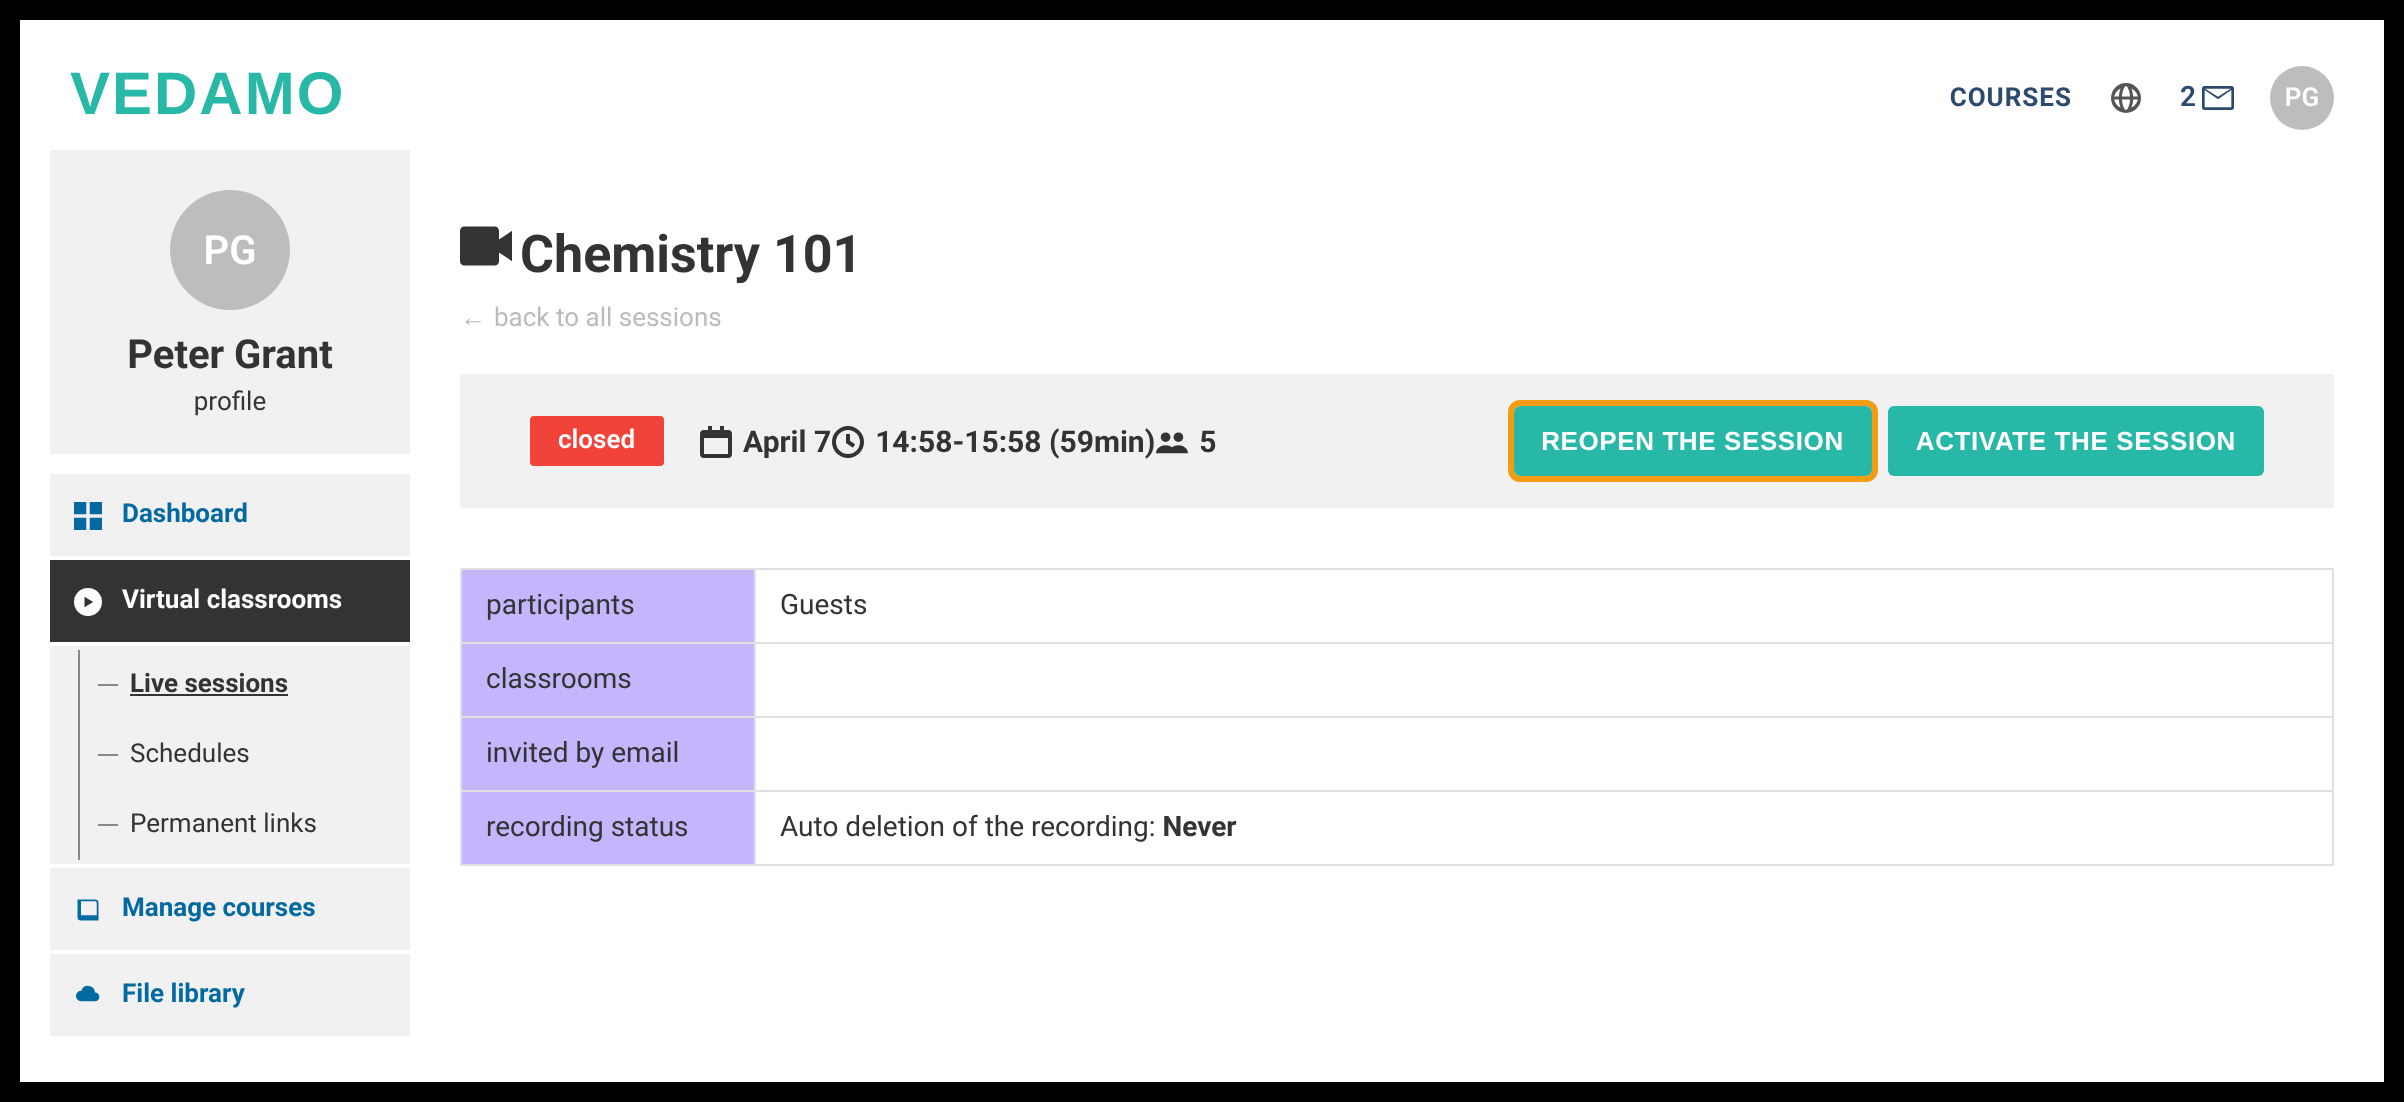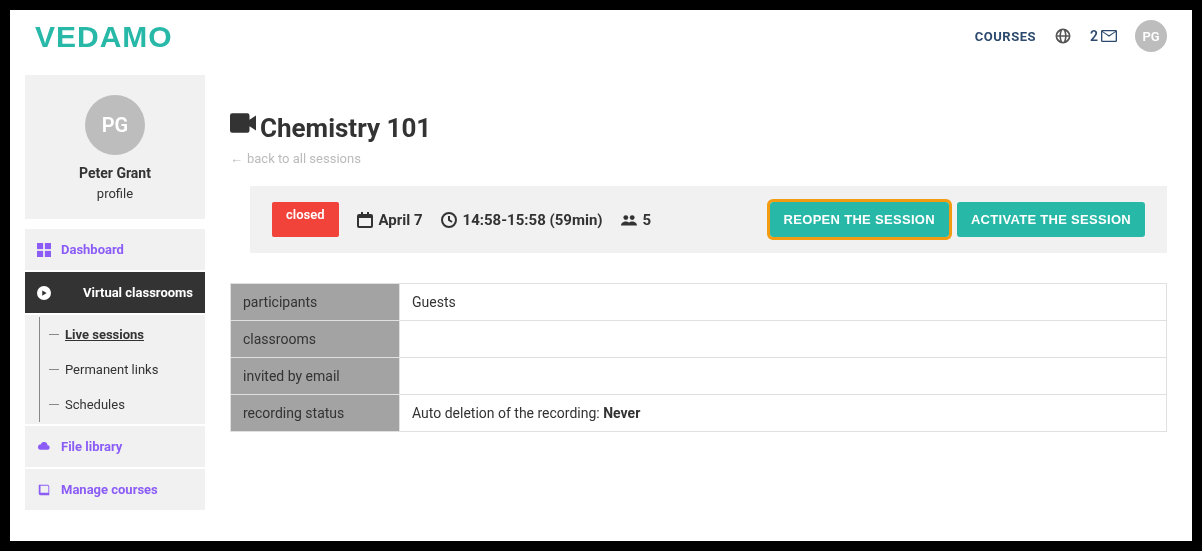--- a/index.html
+++ b/index.html
@@ -13,21 +13,21 @@
     .window-frame {
       background: #fff;
       width: 1182px;
       height: 531px;
       margin: 10px;
       position: relative;
     }
     .top-bar {
       display: flex;
       justify-content: space-between;
-      align-items: flex-start;
+      align-items: flex-end;
       padding: 10px 25px 10px 25px;
       height: 65px;
     }
     .logo {
       font-size: 30px;
       font-weight: 800;
       color: #28b8a8;
       letter-spacing: 1px;
       font-family: Arial, sans-serif;
     }
@@ -60,29 +60,29 @@
       text-align: center;
       padding: 20px 10px 18px 10px;
       margin-bottom: 10px;
     }
     .profile-avatar {
       width: 60px; height: 60px; border-radius: 50%;
       background: #bdbdbd; color: #fff; display: flex;
       align-items: center; justify-content: center;
       font-size: 20px; font-weight: 600; margin: 0 auto 10px;
     }
-    .profile-name { font-weight: 700; font-size: 14px; color: #333; margin-bottom: 5px; }
+    .profile-name { font-weight: 700; font-size: 20px; color: #333; margin-bottom: 5px; }
     .profile-link { font-size: 13px; color: #333; cursor: pointer; }
     .nav-item {
       display: flex; align-items: center; gap: 10px;
       background: #f1f1f1; padding: 13px 12px;
-      font-size: 13px; font-weight: 700; color: #8b5cf6;
+      font-size: 13px; font-weight: 700; color: #0369a1;
       margin-bottom: 2px; cursor: pointer;
     }
-    .nav-item.active { background: #333; color: #fff; justify-content: space-between; }
+    .nav-item.active { background: #333; color: #fff; }
     .nav-item svg { width: 14px; height: 14px; fill: currentColor; }
     .nav-sub-wrap { background: #f1f1f1; padding: 2px 0 2px 0; margin-bottom: 2px; }
     .nav-sub {
       display: flex; align-items: center; font-size: 13px; color: #333;
       padding: 10px 0 10px 24px; cursor: pointer; position: relative;
     }
     .nav-sub::before {
       content: ""; position: absolute; left: 14px; top: 0; bottom: 0;
       border-left: 1px solid #888;
     }
@@ -90,42 +90,42 @@
       width: 10px; border-bottom: 1px solid #888; margin-right: 6px;
       position: relative; top: 0;
     }
     .nav-sub.active span { font-weight: 700; text-decoration: underline; }
     .content { flex: 1; padding: 20px 25px 0 25px; }
     .page-title-row { display: flex; margin: 18px 0 8px 0; }
     .page-title-row svg { width: 26px; height: 20px; fill: #333; margin-right: 4px; }
     .page-title { font-size: 26px; font-weight: 700; color: #333; }
     .back-link { color: #bbb; font-size: 13px; margin-bottom: 20px; display: flex; align-items: center; gap: 4px; cursor: pointer; }
     .session-bar {
-      background: #f1f1f1; display: flex; 
-      padding: 16px 22px; gap: 18px; margin-bottom: 30px; margin-left: 20px;
+      background: #f1f1f1; display: flex; align-items: center;
+      padding: 16px 35px; gap: 18px; margin-bottom: 30px;
     }
     .badge-closed {
       background: #f1433a; color: #fff; font-size: 13px; font-weight: 600;
       padding: 5px 14px; border-radius: 2px;
     }
-    .session-info { display: flex; align-items: center; gap: 18px; font-size: 15px; font-weight: 700; color: #333; }
+    .session-info { display: flex; align-items: center; font-size: 15px; font-weight: 700; color: #333; }
     .session-info .item { display: flex; align-items: center; gap: 6px; }
     .session-info svg { width: 16px; height: 16px; fill: #333; }
     .session-actions { margin-left: auto; display: flex; gap: 8px; }
     .btn {
       background: #28b8a8; color: #fff; font-size: 13px; font-weight: 700;
       padding: 10px 14px; border: none; border-radius: 3px; cursor: pointer;
       letter-spacing: 0.3px;
     }
     .btn.highlight { outline: 3px solid #f39c12; }
     .details-table { width: 100%; border-collapse: collapse; }
     .details-table td {
       border: 1px solid #e0e0e0; padding: 10px 12px; font-size: 14px; color: #333;
     }
-    .details-table td:first-child { width: 169px; background: #a3a3a3; color: #333; }
+    .details-table td:first-child { width: 147px; background: #c4b5fd; color: #333; }
     .details-table .bold { font-weight: 700; }
   </style>
 </head>
 <body>
 
 <div class="window-frame">
   <div class="top-bar">
     <div class="logo">VEDAMO</div>
     <div class="top-right">
       <div class="courses-link">COURSES</div>
@@ -170,40 +170,40 @@
         <span>Virtual classrooms</span>
       </div>
 
       <div class="nav-sub-wrap">
         <div class="nav-sub active">
           <div class="tick"></div>
           <span>Live sessions</span>
         </div>
         <div class="nav-sub">
           <div class="tick"></div>
-          <span>Permanent links</span>
+          <span>Schedules</span>
         </div>
         <div class="nav-sub">
           <div class="tick"></div>
-          <span>Schedules</span>
+          <span>Permanent links</span>
         </div>
       </div>
 
       <div class="nav-item">
         <svg viewBox="0 0 16 16">
+            <path d="M2 2h10a2 2 0 012 2v10H4a2 2 0 01-2-2V2zm2 1v8h9V4a1 1 0 00-1-1H4z"></path>
+          </svg>
+        <span>Manage courses</span>
+      </div>
+
+      <div class="nav-item">
+        <svg viewBox="0 0 16 16">
             <path d="M12 6a4 4 0 00-7.8-1A3 3 0 004 11h8a2.5 2.5 0 000-5z"></path>
           </svg>
         <span>File library</span>
-      </div>
-
-      <div class="nav-item">
-        <svg viewBox="0 0 16 16">
-            <path d="M2 2h10a2 2 0 012 2v10H4a2 2 0 01-2-2V2zm2 1v8h9V4a1 1 0 00-1-1H4z"></path>
-          </svg>
-        <span>Manage courses</span>
       </div>
     </div>
 
     <div class="content">
       <div class="page-title-row">
         <svg viewBox="0 0 24 18">
             <path d="M2 0h14a2 2 0 012 2v4l6-4v14l-6-4v4a2 2 0 01-2 2H2a2 2 0 01-2-2V2a2 2 0 012-2z"></path>
           </svg>
         <div class="page-title">Chemistry 101</div>
       </div>

